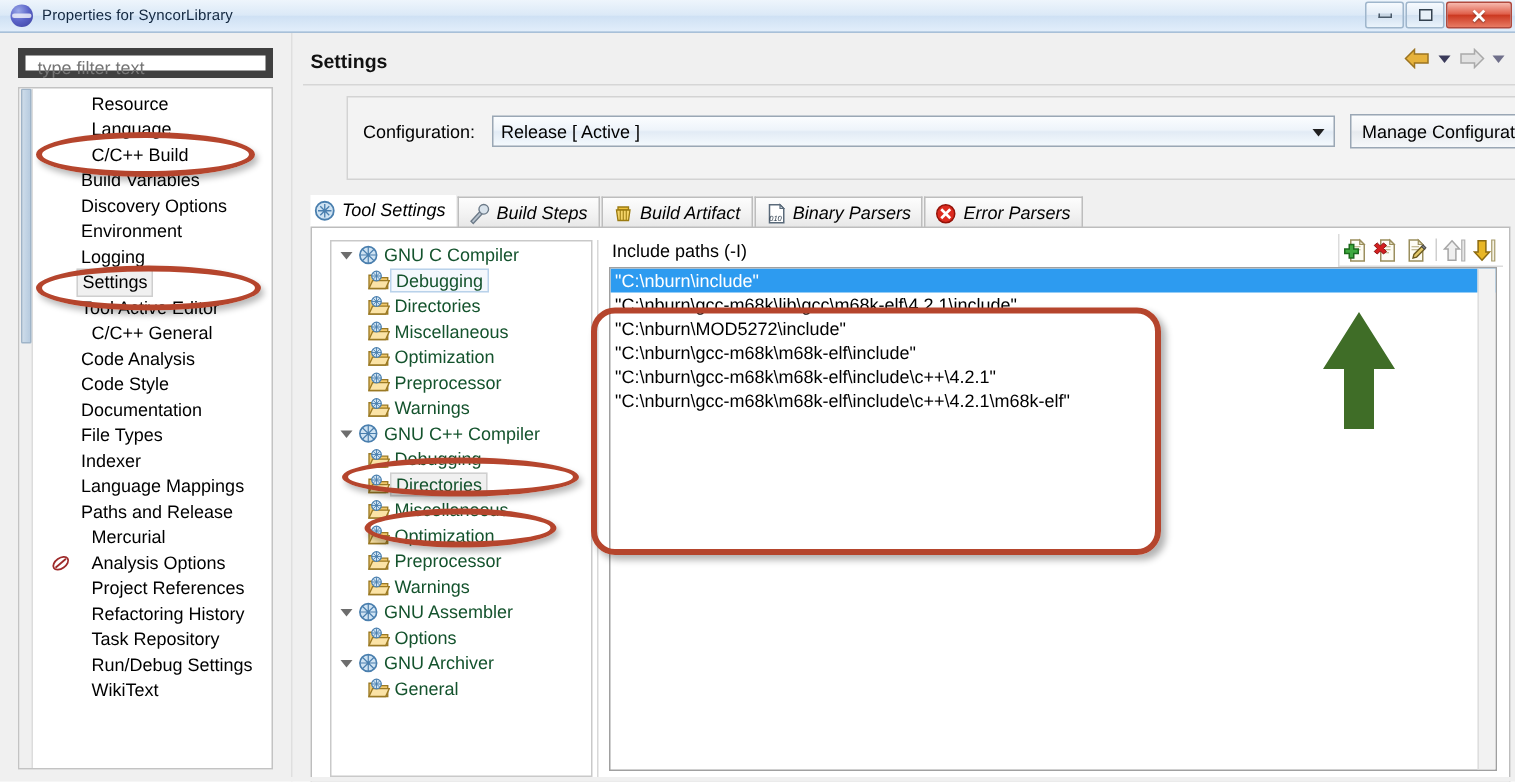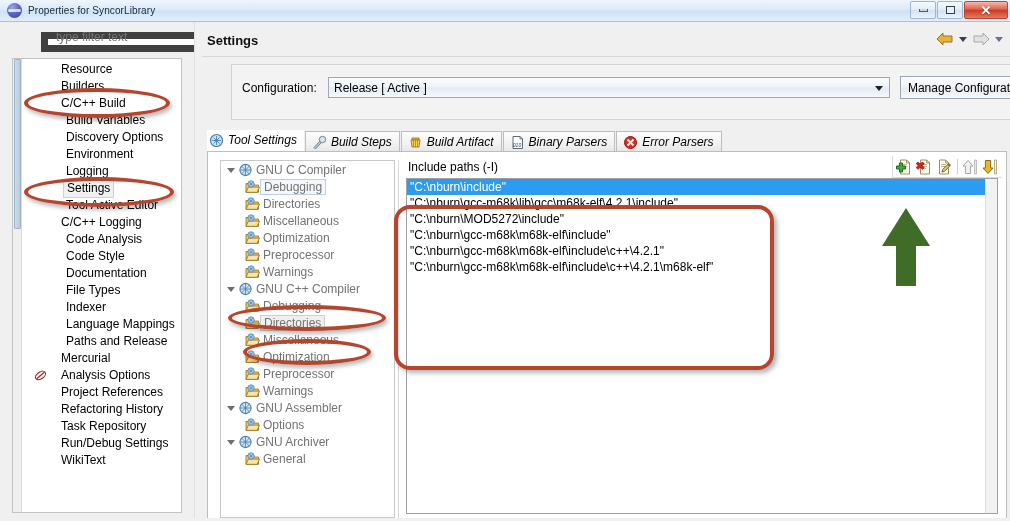--- a/index.html
+++ b/index.html
@@ -87,24 +87,24 @@
   }
 
   
   .leftpane {
     position: absolute; left: 0; top: 0; width: 194px; height: 499px;
     background: #f0f0f0;
   }
   .filterbox {
     position: absolute; left: 12px; top: 10px; width: 170px; height: 20px;
     background: #ffffff;
-    border: 7px solid #404040;
-    display: flex; align-items: flex-end;
+    border: 5px solid #404040;
+    display: flex; align-items: flex-start;
     padding-left: 6px;
-    font-size: 12px; color: #7c7c7c; margin-left: 29px;
+    font-size: 12px; color: #7c7c7c;
   }
   .treeframe {
     position: absolute; left: 12px; top: 36px; width: 170px; height: 455px;
     background: #ffffff;
     border: 1px solid #c3c3c3;
     overflow: hidden;
   }
   .tree-scroll {
     position: absolute; left: 0; top: 0; width: 9px; height: 100%;
     background: #f0f0f0; border-right: 1px solid #dcdcdc;
@@ -119,21 +119,21 @@
     padding-top: 2px;
   }
   .tnode {
     height: 17px; display: flex; align-items: center;
     font-size: 12px; color: #000000;
     white-space: nowrap;
     position: relative;
   }
   .tnode .lbl { line-height: 17px; }
   .tnode.lvl0 { padding-left: 39px; }
-  .tnode.lvl1 { padding-left: 44px; }
+  .tnode.lvl1 { padding-left: 32px; }
   .tnode.sel .lbl {
     background: #f0f0f0;
     border: 1px solid #cfcfcf;
     padding: 0 3px; margin-left: -3px;
   }
   .nb-ico {
     position: absolute; left: 12px; top: 2px;
     width: 13px; height: 13px;
     display: flex; align-items: center; justify-content: center;
   }
@@ -245,21 +245,21 @@
 
   
   .tooltreeframe {
     position: absolute; left: 12px; top: 8px; width: 175px; height: 358px;
     background: #ffffff;
     border: 1px solid #c9c9c9;
     overflow: hidden;
   }
   .ttnode {
     height: 17px; display: flex; align-items: center;
-    font-size: 12px; color: #737373; white-space: nowrap;
+    font-size: 12px; color: #14532d; white-space: nowrap;
     position: relative;
   }
   .ttnode.root { padding-left: 6px; }
   .ttnode.child { padding-left: 24px; }
   .twist {
     width: 0; height: 0; margin-right: 3px; flex: none;
     border-top: 4px solid transparent; border-bottom: 4px solid transparent;
     border-left: 5px solid #6d6d6d;
   }
   .twist.open {
@@ -381,21 +381,21 @@
 
       <div class="treeframe">
         <div class="tree-scroll">
           <div class="thumb"></div>
         </div>
         <div class="tree" id="sidebar-tree">
             <div class="tnode lvl0">
               <span class="lbl">Resource</span>
             </div>
             <div class="tnode lvl0">
-              <span class="lbl">Builders</span>
+              <span class="lbl">Language</span>
             </div>
             <div class="tnode lvl0">
               <span class="lbl">C/C++ Build</span>
             </div>
             <div class="tnode lvl1">
               <span class="lbl">Build Variables</span>
             </div>
             <div class="tnode lvl1">
               <span class="lbl">Discovery Options</span>
             </div>
@@ -405,21 +405,21 @@
             <div class="tnode lvl1">
               <span class="lbl">Logging</span>
             </div>
             <div class="tnode lvl1 sel">
               <span class="lbl">Settings</span>
             </div>
             <div class="tnode lvl1">
               <span class="lbl">Tool Active Editor</span>
             </div>
             <div class="tnode lvl0">
-              <span class="lbl">C/C++ Logging</span>
+              <span class="lbl">C/C++ General</span>
             </div>
             <div class="tnode lvl1">
               <span class="lbl">Code Analysis</span>
             </div>
             <div class="tnode lvl1">
               <span class="lbl">Code Style</span>
             </div>
             <div class="tnode lvl1">
               <span class="lbl">Documentation</span>
             </div>

